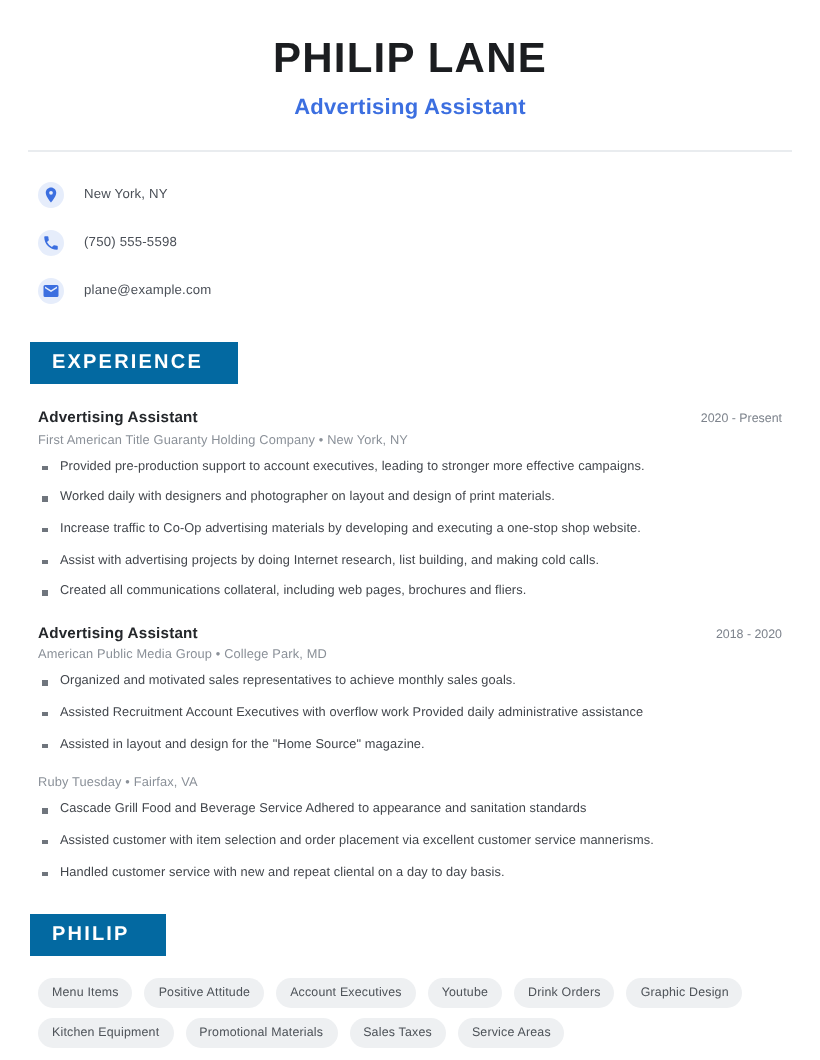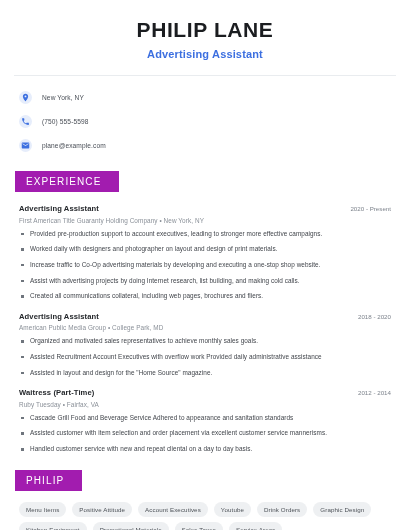--- a/index.html
+++ b/index.html
@@ -77,24 +77,24 @@
   .contact-text {
     font-size: 6.6px;
     color: #4a4f57;
     letter-spacing: 0.1px;
   }
 
   
   .section { margin-top: 16px; }
   .section-badge {
     display: inline-block;
-    background: #a21caf;
+    background: #0369a1;
     color: #ffffff;
     font-size: 10px;
-    font-weight: normal;
+    font-weight: bold;
     letter-spacing: 1.1px;
     padding: 5px 18px 5px 11px;
     margin-left: 1px;
   }
 
   
   .entries { margin-top: 12px; padding-left: 5px; }
   .entry { margin-bottom: 11px; }
   .entry-head {
     display: flex;
@@ -232,24 +232,20 @@
         </div>
         <div class="entry-org">American Public Media Group • College Park, MD</div>
         <ul class="bullets">
           <li>Organized and motivated sales representatives to achieve monthly sales goals.</li>
           <li>Assisted Recruitment Account Executives with overflow work Provided daily administrative assistance</li>
           <li>Assisted in layout and design for the "Home Source" magazine.</li>
         </ul>
       </div>
 
       <div class="entry">
-        <div class="entry-head">
-          <span class="entry-role">Waitress (Part-Time)</span>
-          <span class="entry-dates">2012 - 2014</span>
-        </div>
         <div class="entry-org">Ruby Tuesday  • Fairfax, VA</div>
         <ul class="bullets">
           <li>Cascade Grill Food and Beverage Service Adhered to appearance and sanitation standards</li>
           <li>Assisted customer with item selection and order placement via excellent customer service mannerisms.</li>
           <li>Handled customer service with new and repeat cliental on a day to day basis.</li>
         </ul>
       </div>
 
     </div>
   </div>

